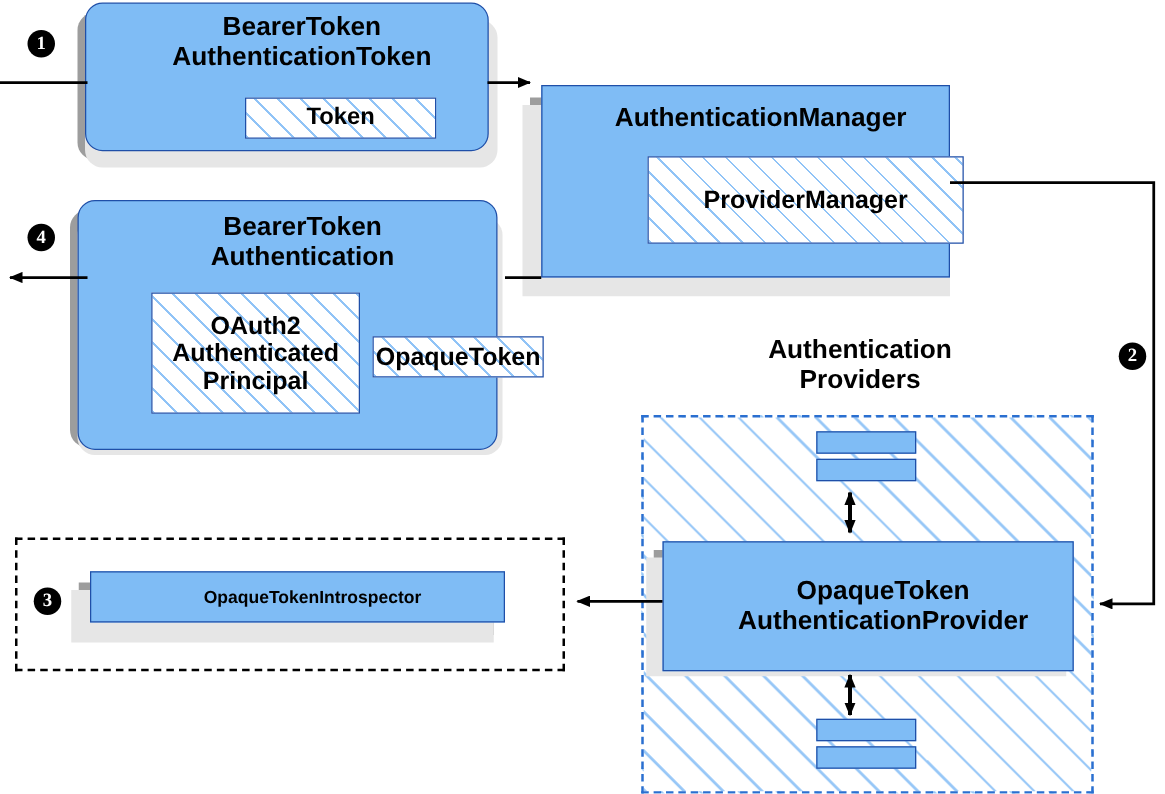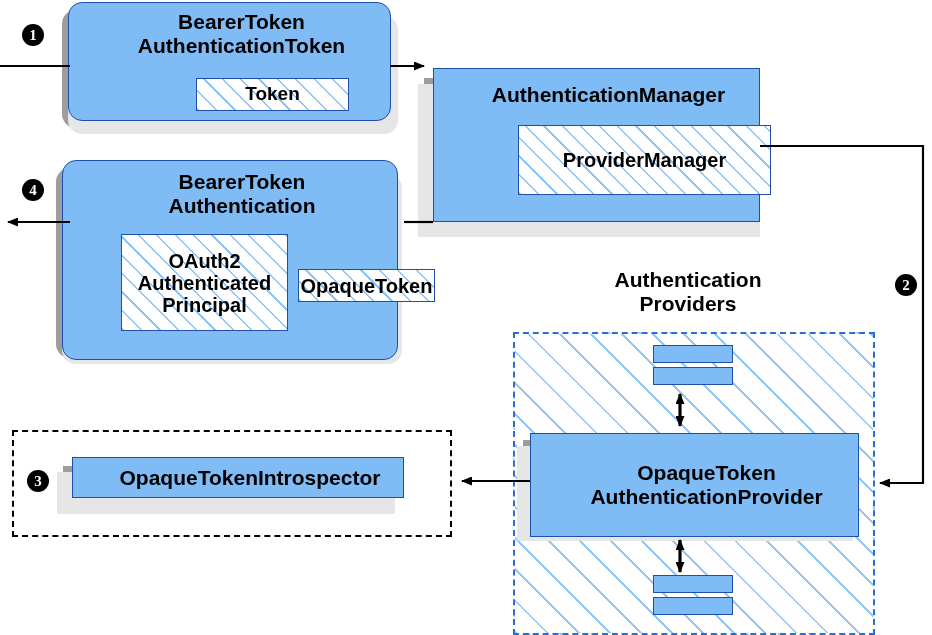--- a/index.html
+++ b/index.html
@@ -245,17 +245,17 @@
   <div class="shadow2" style="left:517px; top:446px; width:336px; height:95px; z-index:2;"></div>
   <div class="node" style="left:530px; top:433px; width:329px; height:104px; font-size:21px; justify-content:center; z-index:4;">
     <div class="title">OpaqueToken
 AuthenticationProvider</div>
   </div>
 
   <div class="dashed-region" style="left:12px; top:430px; width:440px; height:107px;"></div>
 
   <div class="shadow" style="left:63px; top:466px; width:332px; height:42px; z-index:2;"></div>
   <div class="shadow2" style="left:57px; top:472px; width:338px; height:42px; z-index:2;"></div>
-  <div class="node" style="left:72px; top:457px; width:332px; height:41px; font-size:21px; justify-content:center; z-index:4;">
+  <div class="node" style="left:72px; top:457px; width:332px; height:41px; font-size:14px; justify-content:center; z-index:4;">
     <div class="title">OpaqueTokenIntrospector</div>
   </div>
 
 </div>
 
 </body></html>

